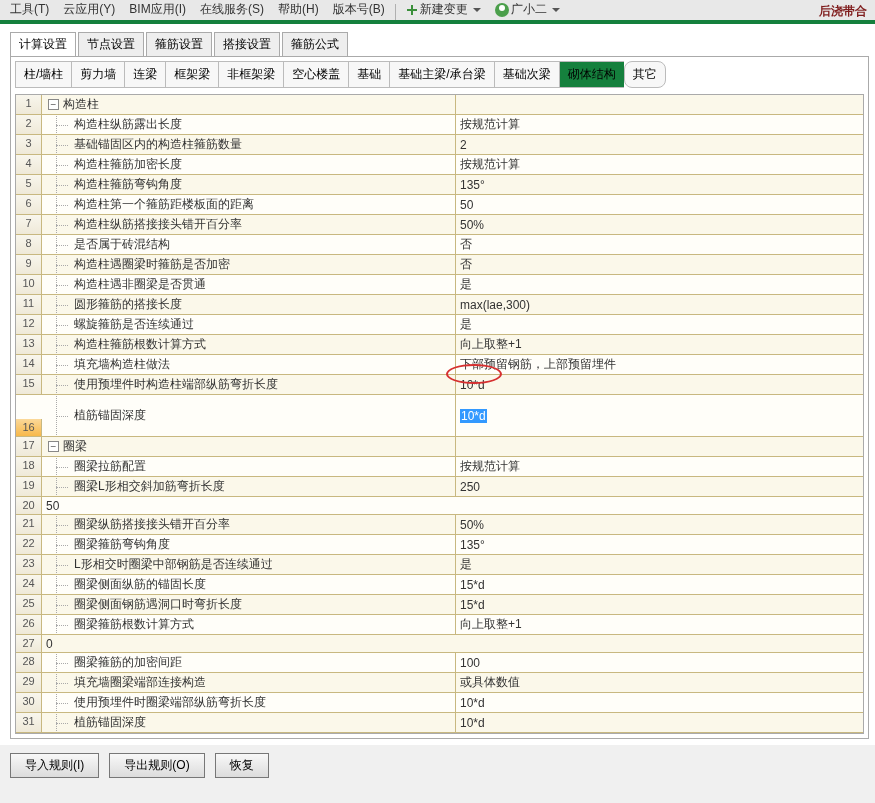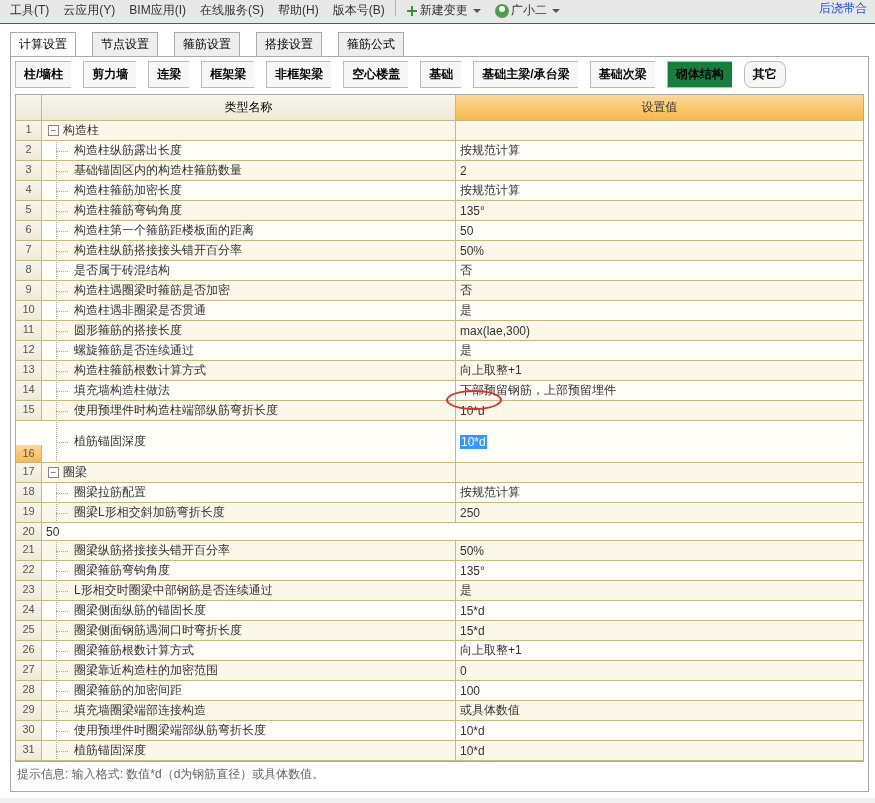--- a/index.html
+++ b/index.html
@@ -1,33 +1,33 @@
 <!DOCTYPE html>
 <html><head>
 <meta charset="utf-8">
 <style>
   * { box-sizing: border-box; margin: 0; padding: 0; font-family: "Microsoft YaHei", SimSun, Arial, sans-serif; }
   body { font-size: 12px; background: #f0f0f0; width: 875px; }
-  .menubar { height: 24px; background: #e8e8e8; border-bottom: 1px solid #15803d; display: flex; align-items: flex-start; padding: 0 4px; gap: 2px; }
+  .menubar { height: 24px; background: #e8e8e8; border-bottom: 4px solid #15803d; display: flex; align-items: flex-end; padding: 0 4px; gap: 2px; }
   .menubar-item { padding: 2px 6px; color: #333; cursor: default; white-space: nowrap; }
-  .menubar-right { margin-left: auto; color: #1d4ed8; padding-right: 4px; font-weight: normal; }
+  .menubar-right { margin-left: auto; color: #7f1d1d; padding-right: 4px; font-weight: bold; }
   .menu-divider { width: 1px; height: 16px; background: #b0b0b0; margin: 0 2px; }
   .plus-icon { display: inline-block; width: 12px; height: 12px; position: relative; vertical-align: middle; margin-right: 2px; }
   .plus-icon::before, .plus-icon::after { content: ""; position: absolute; background: #3a8f3a; }
   .plus-icon::before { left: 5px; top: 1px; width: 2px; height: 10px; }
   .plus-icon::after { left: 1px; top: 5px; width: 10px; height: 2px; }
   .avatar-icon { display: inline-block; width: 14px; height: 14px; border-radius: 50%; background: #4b9f4b; vertical-align: middle; margin-right: 2px; position: relative; }
   .avatar-icon::before { content: ""; position: absolute; left: 4px; top: 2px; width: 6px; height: 6px; background: #fff; border-radius: 50%; }
   .dropdown-caret { display: inline-block; width: 0; height: 0; border-left: 4px solid transparent; border-right: 4px solid transparent; border-top: 4px solid #555; vertical-align: middle; margin-left: 2px; }
   .content { background: #fff; padding: 8px 6px 6px 10px; }
   .top-tabs { display: flex; }
-  .top-tab { padding: 3px 8px; border: 1px solid #aaa; border-bottom: none; background: #eee; margin-right: 16px; cursor: default; }
+  .top-tab { padding: 3px 8px; border: 1px solid #aaa; border-bottom: none; background: #eee; margin-right: 2px; cursor: default; }
   .top-tab.active { background: #fff; }
   .sub-tabs-wrap { border: 1px solid #aaa; padding: 4px; }
-  .sub-tabs { display: flex; gap: 12px; font-weight: bold; }
+  .sub-tabs { display: flex; gap: 0; }
   .sub-tab { padding: 4px 8px; border: 1px solid #bbb; border-right: none; background: #f7f7f7; cursor: default; white-space: nowrap; }
   .sub-tab:last-child { border-right: 1px solid #bbb; border-radius: 8px; }
   .sub-tab.sel { background: #15803d; }
   .grid-wrap { margin-top: 6px; border: 1px solid #aaa; }
   .grid-header { display: flex; background: linear-gradient(#f8f6ed,#efe9d8); border-bottom: 1px solid #c8b880; }
   .gh-num { width: 26px; border-right: 1px solid #c8b880; }
   .gh-name { flex: 0 0 414px; text-align: center; padding: 4px 0; border-right: 1px solid #c8b880; }
   .gh-val { flex: 1; text-align: center; padding: 4px 0; background: linear-gradient(#fbd99a,#f7b84a); color: #333; }
   .row { display: flex; border-bottom: 1px solid #c8b880; min-height: 18px; align-items: stretch; background: #fffef9; }
   .row:nth-child(odd) { background: #fbf8ea; }
@@ -86,25 +86,20 @@
       <div class="sub-tab">非框架梁</div>
       <div class="sub-tab">空心楼盖</div>
       <div class="sub-tab">基础</div>
       <div class="sub-tab">基础主梁/承台梁</div>
       <div class="sub-tab">基础次梁</div>
       <div class="sub-tab sel">砌体结构</div>
       <div class="sub-tab">其它</div>
     </div>
 
     <div class="grid-wrap">
-      <div class="grid-header">
-        <div class="gh-num"></div>
-        <div class="gh-name">类型名称</div>
-        <div class="gh-val">设置值</div>
-      </div>
       <div class="rows-container" id="rows-container">
           <div class="row section">
             <div class="rnum">1</div>
             <div class="rname">
               <span class="tree-toggle">−</span>
               <span>构造柱</span>
             </div>
             <div class="rval">
               <span class="valtxt"></span>
             </div>
@@ -350,24 +345,20 @@
             <div class="rname">
               <span class="tree-line"></span>
               <span>圈梁箍筋根数计算方式</span>
             </div>
             <div class="rval">
               <span class="valtxt">向上取整+1</span>
             </div>
           </div>
           <div class="row">
             <div class="rnum">27</div>
-            <div class="rname">
-              <span class="tree-line"></span>
-              <span>圈梁靠近构造柱的加密范围</span>
-            </div>
             <div class="rval">
               <span class="valtxt">0</span>
             </div>
           </div>
           <div class="row">
             <div class="rnum">28</div>
             <div class="rname">
               <span class="tree-line"></span>
               <span>圈梁箍筋的加密间距</span>
             </div>
@@ -401,21 +392,20 @@
               <span class="tree-line"></span>
               <span>植筋锚固深度</span>
             </div>
             <div class="rval">
               <span class="valtxt">10*d</span>
             </div>
           </div>
           <div class="circle-mark" style="left: 430px; top: 269px;"></div>
         </div>
     </div>
-    <div class="hint">提示信息: 输入格式: 数值*d（d为钢筋直径）或具体数值。</div>
   </div>
 </div>
 
 <div class="btnbar">
   <button class="btn">导入规则(I)</button>
   <button class="btn">导出规则(O)</button>
   <button class="btn">恢复</button>
 </div>
 
 </body></html>

